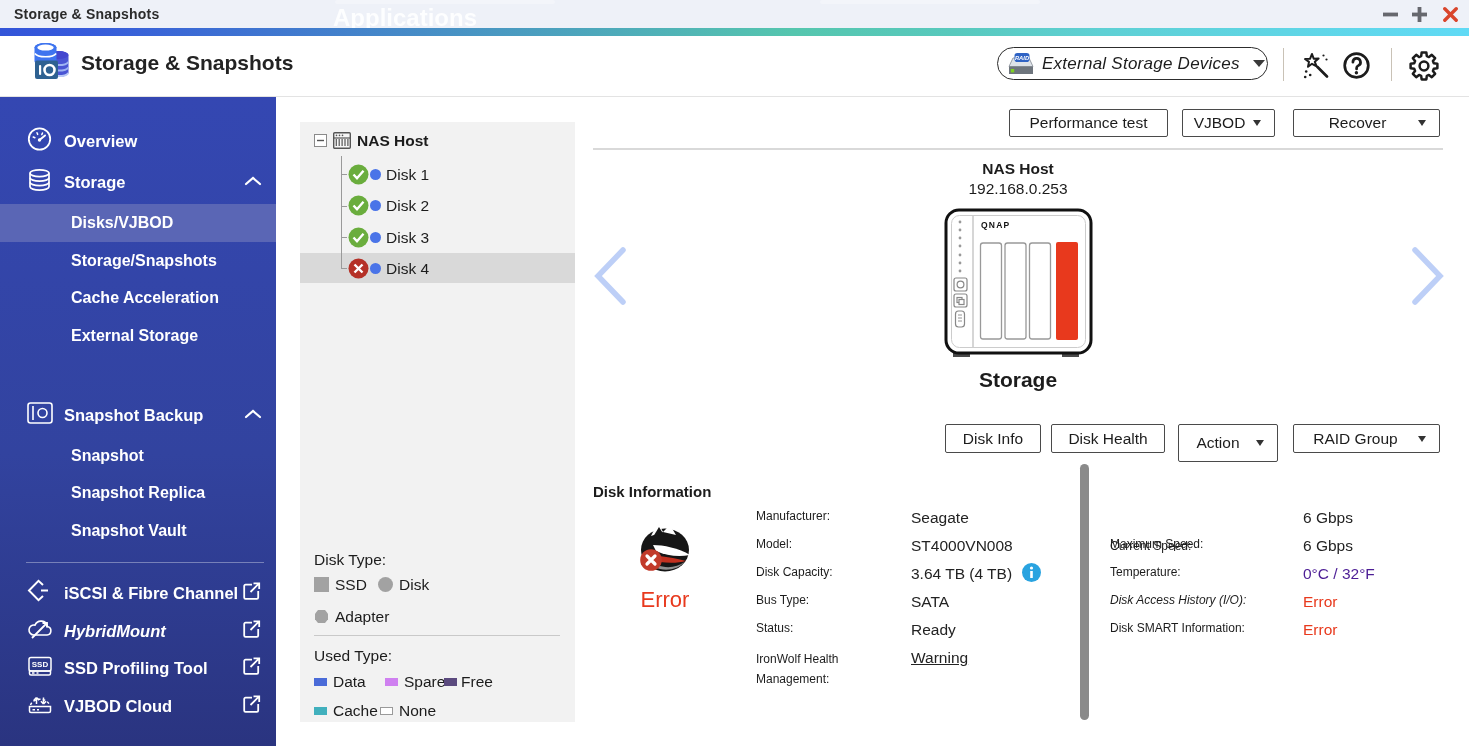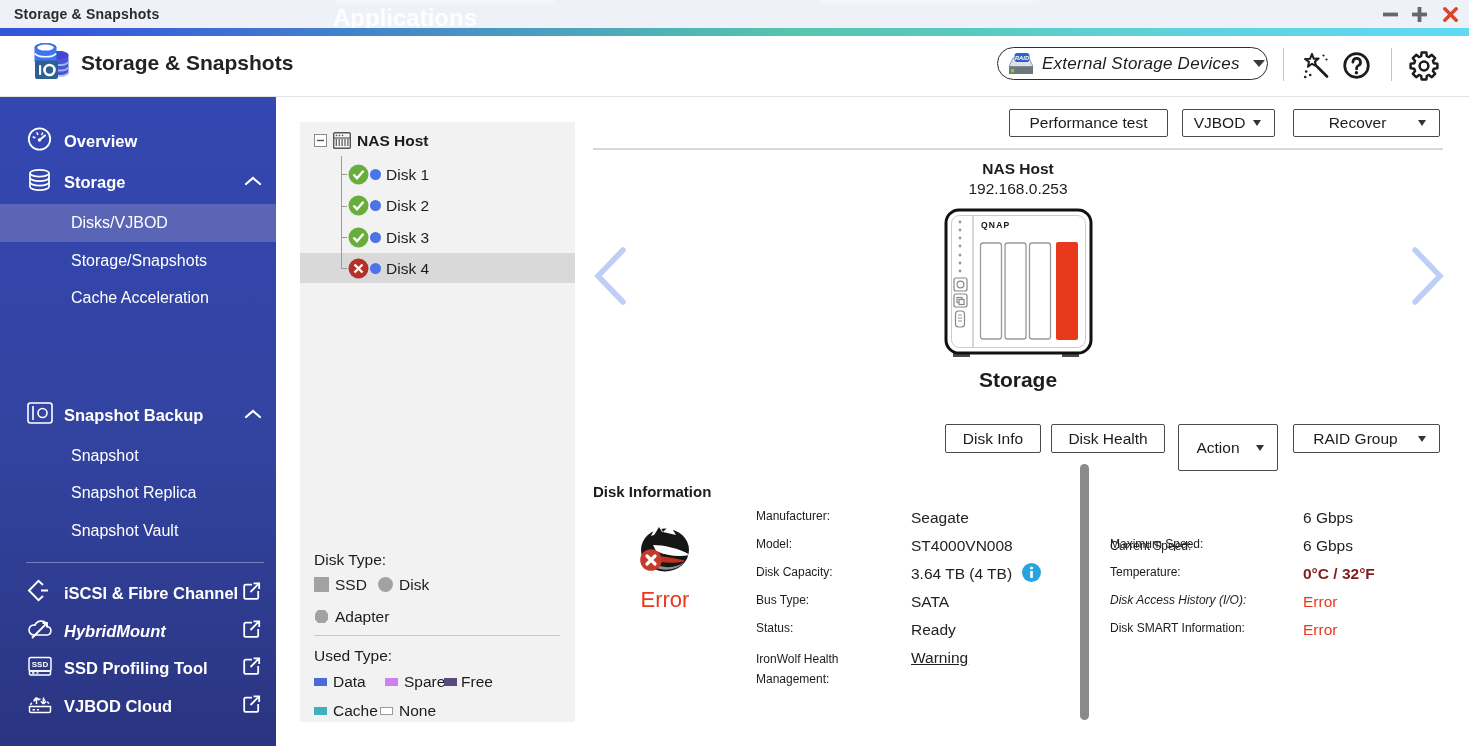--- a/index.html
+++ b/index.html
@@ -20,21 +20,21 @@
 #pill { left:997px; top:47px; width:271px; height:33px; border:1.5px solid #2d2d2d; border-radius:17px; background:#fff; display:flex; align-items:center;font-style:italic; }
 #pill .ptext { font-size:17px; color:#1d1d1d; margin-left:8px; white-space:nowrap; letter-spacing:0.25px; }
 #pill .caret { width:0; height:0; border-left:6px solid transparent; border-right:6px solid transparent; border-top:7.5px solid #3a3a3a; margin-left:13px; }
 .hsep { width:1px; height:33px; background:#c9c2b6; top:48px; }
 
 
 #sidebar { left:0; top:97px; width:276px; height:649px; background:linear-gradient(180deg,#3447b2 0%, #32439f 55%, #2a3480 100%); color:#fff; }
 .sitem { position:absolute; left:0; width:276px; height:38px; }
 .sitem .ic { position:absolute; left:27px; top:50%; transform:translateY(-50%); }
 .sitem .txt { position:absolute; left:64px; top:50%; transform:translateY(-50%); font-size:16.5px; font-weight:bold; white-space:nowrap; }
-.sitem .sub { left:71px; font-weight:normal; font-size:16px; }
+.sitem .sub { left:71px; font-weight:bold; font-size:16px; }
 .sitem .chev { position:absolute; right:14px; top:50%; transform:translateY(-50%); }
 .sitem .ext { position:absolute; right:15px; top:50%; transform:translateY(-50%); }
 .selrow { position:absolute; left:0; width:276px; background:#5a66b5; }
 #sdivider { left:26px; top:562px; width:238px; height:1px; background:rgba(255,255,255,0.35); }
 
 
 #treepanel { left:300px; top:122px; width:275px; height:600px; background:#f2f2f2; }
 .trow { position:absolute; left:0; width:275px; height:31px; }
 .trow .lbl { position:absolute; left:86px; top:50%; transform:translateY(-50%); font-size:15.5px; color:#1c1c1c; white-space:nowrap; }
 #tselected { position:absolute; left:0; top:131px; width:275px; height:30px; background:#d9d9d9; }
@@ -156,20 +156,23 @@
         </svg></span>
   </div>
   <div class="sitem" style="top:107px;">
       <span class="txt sub">Disks/VJBOD</span>
     </div>
   <div class="sitem" style="top:145px;">
       <span class="txt sub">Storage/Snapshots</span>
     </div>
   <div class="sitem" style="top:182px;">
       <span class="txt sub">Cache Acceleration</span>
+    </div>
+  <div class="sitem" style="top:220px;">
+      <span class="txt sub">External Storage</span>
     </div>
   <div class="sitem" style="top:299px;">
     <span class="ic"><svg width="26" height="22" viewBox="0 0 26 22">
           <g fill="none" stroke="#fff" stroke-width="1.6">
             <rect x="1" y="1" width="24" height="20" rx="2.5"></rect>
             <path d="M6 4 v14"></path>
             <circle cx="15.5" cy="11" r="4.5"></circle>
           </g>
         </svg></span>
     <span class="txt">Snapshot Backup</span>
@@ -384,21 +387,21 @@
     <rect x="61" y="35" width="21" height="96" rx="2.5"></rect>
     <rect x="85.5" y="35" width="21" height="96" rx="2.5"></rect>
   </g>
   <rect x="112" y="34" width="22" height="98" rx="2" fill="#e8391d"></rect>
 </svg>
 
 <div class="abs ctext" style="left:918px; top:368px; width:200px; font-size:21px; font-weight:bold;">Storage</div>
 
 <div class="btn" style="left:945px; top:424px; width:96px; height:29px;">Disk Info</div>
 <div class="btn" style="left:1051px; top:424px; width:114px; height:29px;">Disk Health</div>
-<div class="btn" style="left:1178px; top:424px; width:100px; height:47px;">
+<div class="btn" style="left:1178px; top:424px; width:100px; height:38px;">
     <span style="margin-right:20px;">Action</span>
     <span class="bcaret"></span>
   </div>
 <div class="btn" style="left:1293px; top:424px; width:147px; height:29px;">
     <span style="margin-right:22px;">RAID Group</span>
     <span class="bcaret"></span>
   </div>
 
 <div class="abs" style="left:593px; top:483px; font-size:15px; font-weight:bold; color:#1c1c1c;">Disk Information</div>
 
@@ -431,19 +434,19 @@
 <div class="flabel" style="left:756px; top:621px;">Status:</div>
 <div class="fvalue" style="left:911px; top:621px;">Ready</div>
 <div class="flabel" style="left:756px; top:649px; width:130px; line-height:20px;">IronWolf Health Management:</div>
 <div class="fvalue" style="left:911px; top:649px; text-decoration:underline;">Warning</div>
 
 <div class="flabel" style="left:1110px; top:539px;">Current Speed:</div>
 <div class="fvalue" style="left:1303px; top:509px;">6 Gbps</div>
 <div class="flabel" style="left:1110px; top:537px;">Maximum Speed:</div>
 <div class="fvalue" style="left:1303px; top:537px;">6 Gbps</div>
 <div class="flabel" style="left:1110px; top:565px;">Temperature:</div>
-<div class="fvalue" style="left:1303px; top:565px; color:#7f1d1d;font-weight:bold;">0°C / 32°F</div>
+<div class="fvalue" style="left:1303px; top:565px; color:#4c1d95;">0°C / 32°F</div>
 <div class="flabel" style="left:1110px; top:593px;font-style:italic;">Disk Access History (I/O):</div>
 <div class="fvalue" style="left:1303px; top:593px; color:#e8391d;">Error</div>
 <div class="flabel" style="left:1110px; top:621px;">Disk SMART Information:</div>
 <div class="fvalue" style="left:1303px; top:621px; color:#e8391d;">Error</div>
 
 <div class="abs" id="scrollbar"></div>
 
 </body></html>

